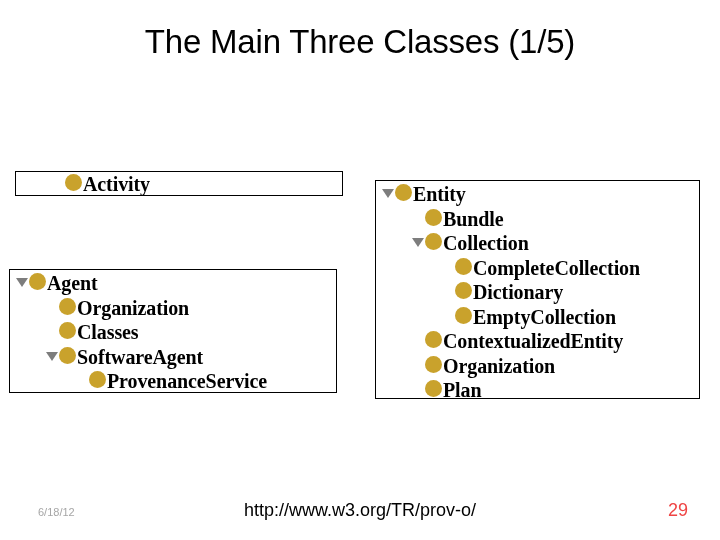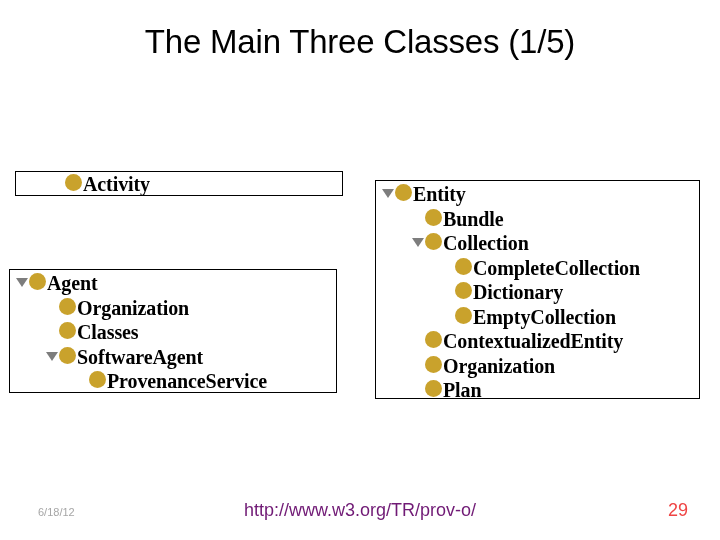--- a/index.html
+++ b/index.html
@@ -129,21 +129,21 @@
     color: #a6a6a6;
     font-family: "Liberation Sans", sans-serif;
   }
   .footer-url {
     position: absolute;
     left: 0;
     top: 500px;
     width: 720px;
     text-align: center;
     font-size: 18px;
-    color: #701a75;
+    color: #000000;
     font-family: "Liberation Sans", sans-serif;
   }
   .footer-page {
     position: absolute;
     right: 32px;
     top: 500px;
     font-size: 18px;
     color: #ef4444;
     font-family: "Liberation Sans", sans-serif;
   }

